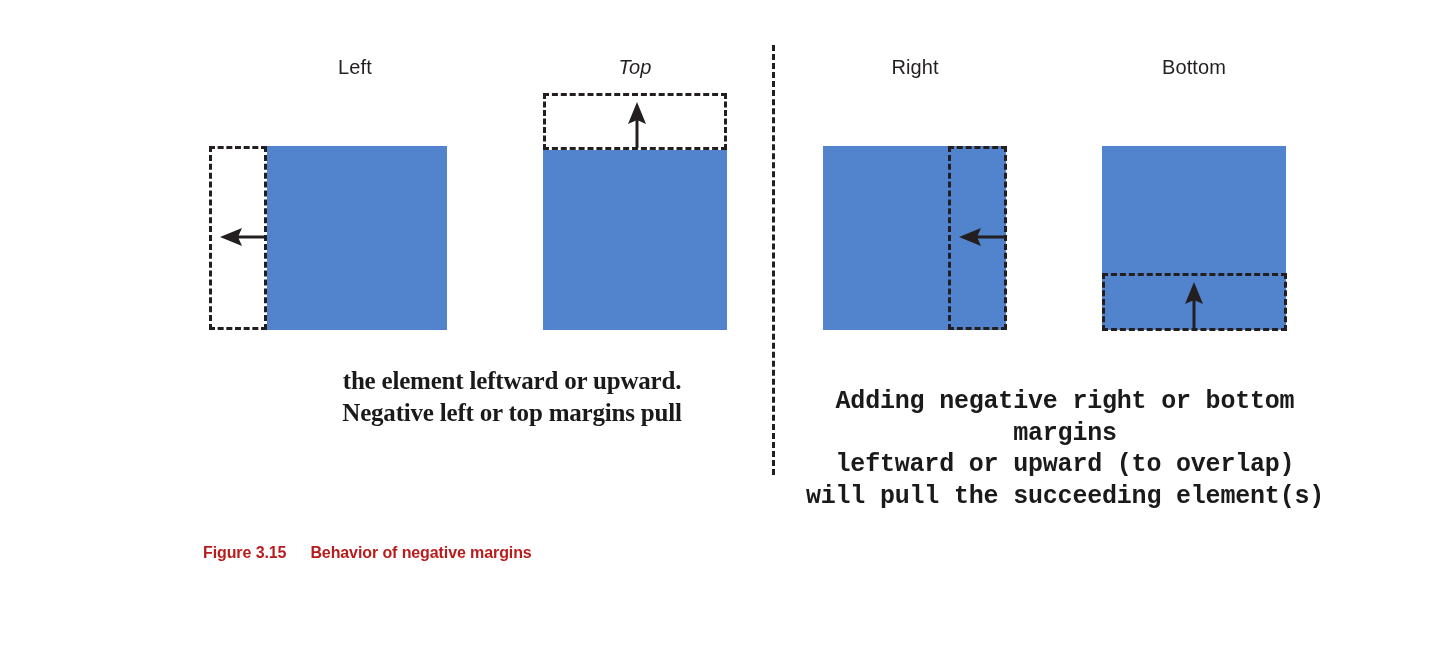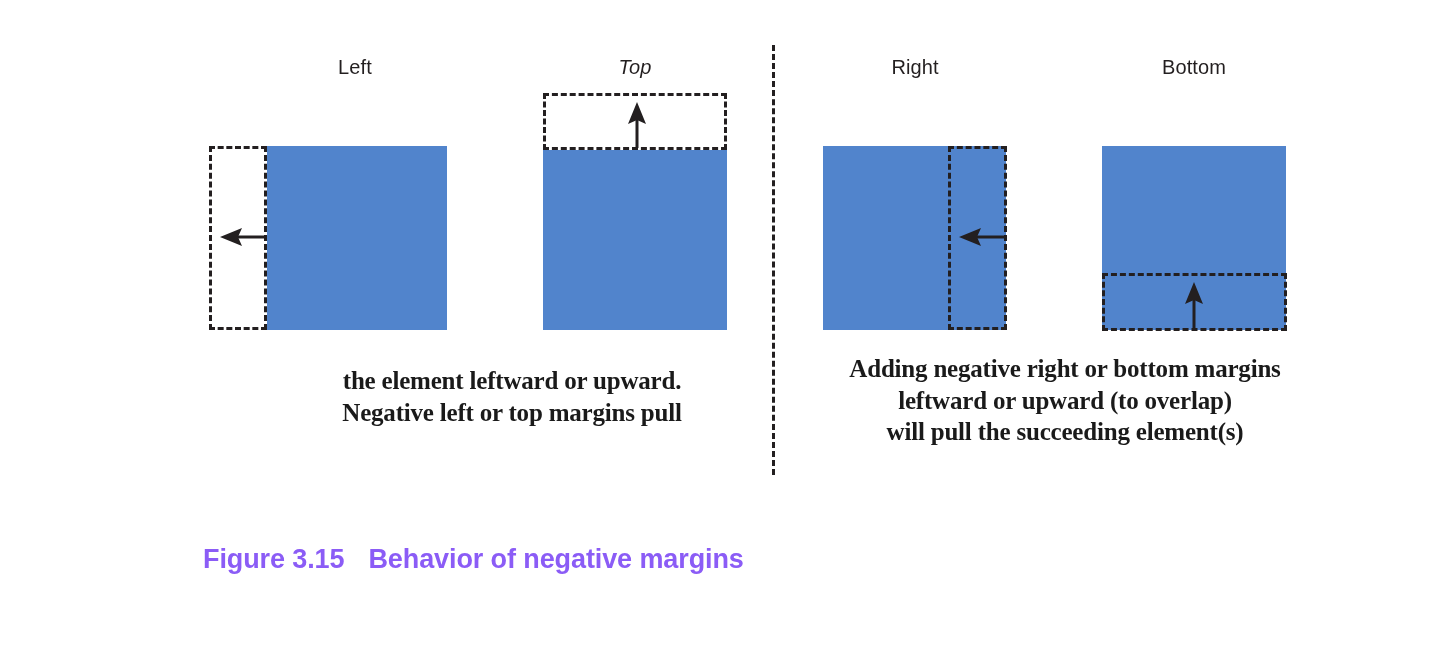--- a/index.html
+++ b/index.html
@@ -56,22 +56,22 @@
     text-align: center;
     letter-spacing: -0.2px;
   }
   .caption-block .cap-line {
     display: block;
   }
   .figure-caption {
     position: absolute;
     font-family: "Liberation Sans", sans-serif;
     font-weight: 700;
-    font-size: 27px;
-    color: #8b5cf6;
+    font-size: 16px;
+    color: #b91c1c;
     white-space: nowrap;
     letter-spacing: -0.1px;
   }
   .figure-caption .fig-num {
     margin-right: 24px;
   }
   .arrow-svg {
     position: absolute;
     overflow: visible;
   }
@@ -125,21 +125,21 @@
   <svg class="arrow-svg" style="left:1181px; top:280px;" width="26" height="50" viewBox="0 0 26 50">
     <line x1="13" y1="48" x2="13" y2="20" stroke="#231f20" stroke-width="3"></line>
     <polygon points="13,2 4,24 13,20 22,24" fill="#231f20"></polygon>
   </svg>
 
   <div class="caption-block" style="left:232px; top:365px; width:560px;">
     <span class="cap-line">the element leftward or upward.</span>
     <span class="cap-line">Negative left or top margins pull</span>
   </div>
 
-  <div class="caption-block" style="left:785px; top:353px; width:560px;">
+  <div class="caption-block" style="left:785px; top:386px; width:560px;font-family:Liberation Mono, monospace;">
     <span class="cap-line">Adding negative right or bottom margins</span>
     <span class="cap-line">leftward or upward (to overlap)</span>
     <span class="cap-line">will pull the succeeding element(s)</span>
   </div>
 
   <div class="figure-caption" style="left:203px; top:544px;">
     <span class="fig-num">Figure 3.15</span><span>Behavior of negative margins</span>
   </div>
 
 </div>

